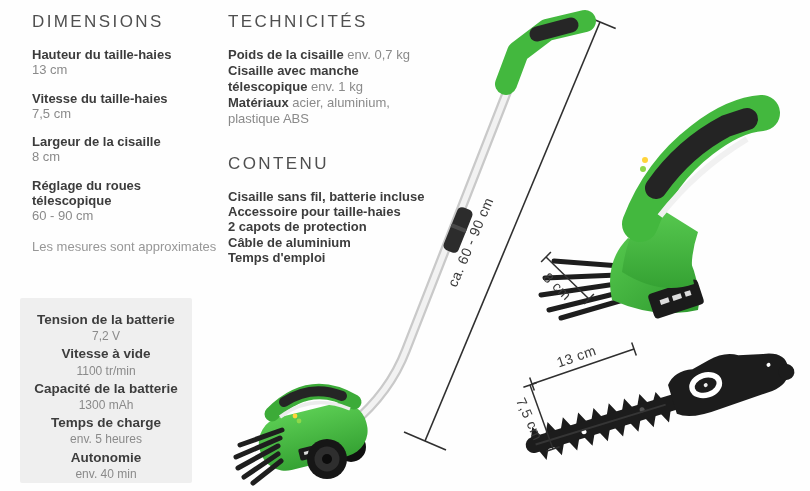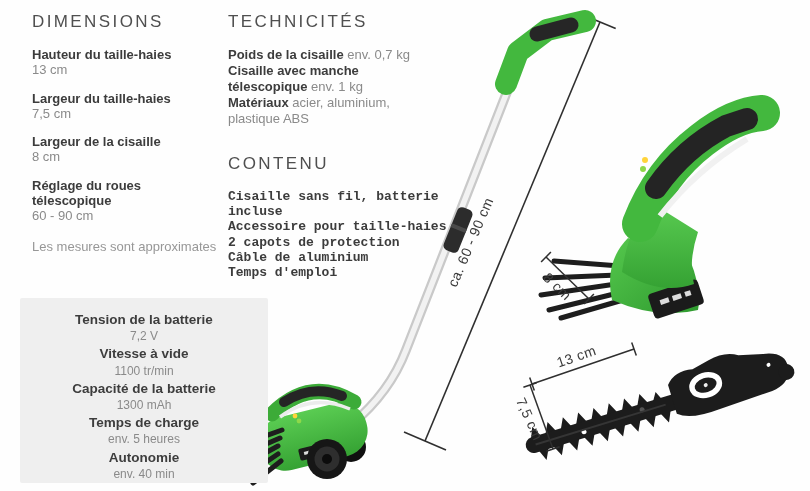--- a/index.html
+++ b/index.html
@@ -38,27 +38,26 @@
 
   .tech-block { width:198px; }
   .tech-item { font-size:13px; line-height:1.2; }
   .tech-item .lbl, .tech-item .val { display:inline; white-space:normal;text-align:center; }
 
   .contenu-list { width:236px; }
   .contenu-item {
     font-weight:bold; color:#3c3c3c;
     font-size:13px; line-height:1.18;
     white-space:pre-line;
-    font-family:Liberation Mono, monospace;
   }
 
   
   .battery-box {
     position:absolute; left:20px; top:298px;
-    width:248px; height:185px;
+    width:172px; height:185px;
     background:#efefef;
     border-radius:2px;
     text-align:center;
     padding-top:13px;
   }
   .bat-label { font-size:13.5px; font-weight:bold; color:#3d3d3d; line-height:17.2px; }
   .bat-value { font-size:12px; color:#8a8a8a; line-height:17.2px; }
 
   
   svg.art { position:absolute; left:0; top:0; }
@@ -211,21 +210,21 @@
   </svg>
 
   <div class="col col-dimensions">
     <div class="sec-title">DIMENSIONS</div>
 
     <div class="dim-item">
       <div class="lbl">Hauteur du taille-haies</div>
       <div class="val">13 cm</div>
     </div>
     <div class="dim-item">
-      <div class="lbl">Largeur du taille-haies</div>
+      <div class="lbl">Vitesse du taille-haies</div>
       <div class="val">7,5 cm</div>
     </div>
     <div class="dim-item">
       <div class="lbl">Largeur de la cisaille</div>
       <div class="val">8 cm</div>
     </div>
     <div class="dim-item">
       <div class="lbl">Réglage du roues
 télescopique</div>
       <div class="val">60 - 90 cm</div>

